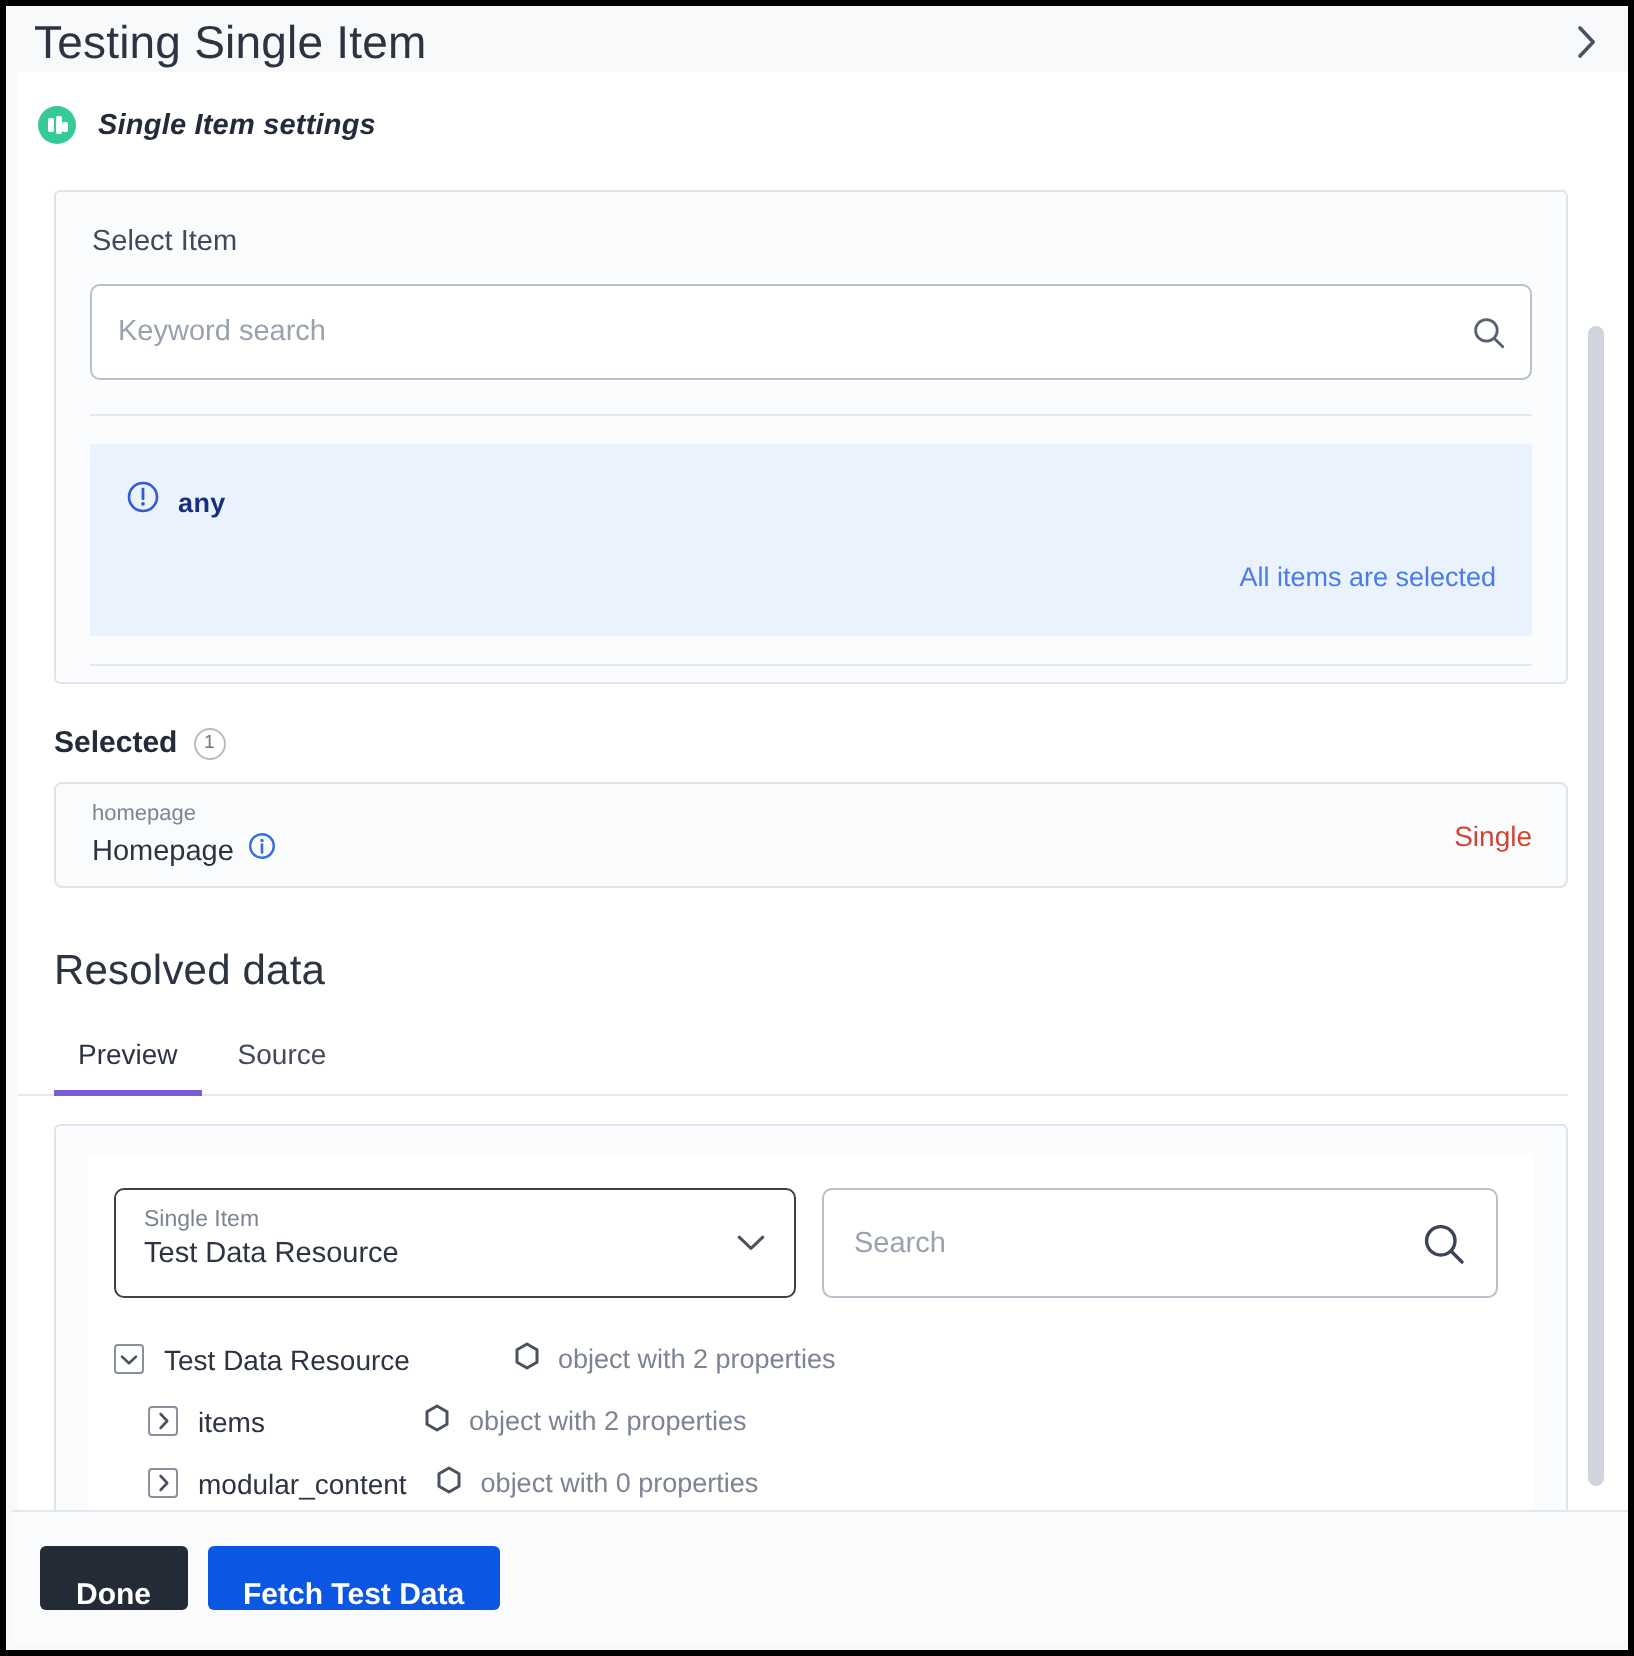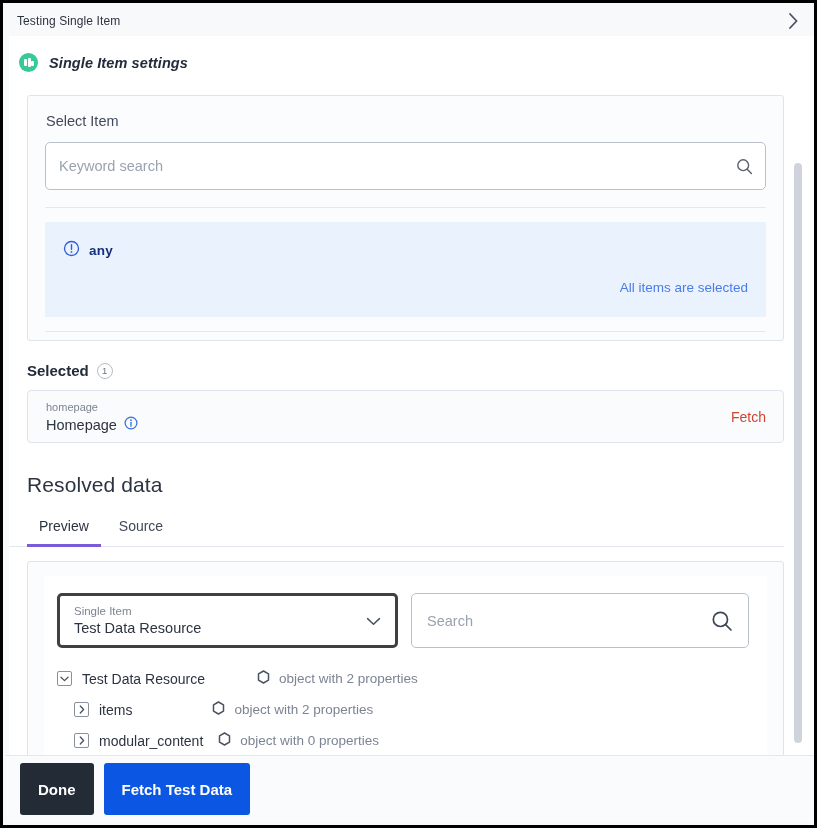--- a/index.html
+++ b/index.html
@@ -19,21 +19,21 @@
   }
 
   
   .titlebar {
     position: absolute; left: 3px; top: 3px;
     width: 811px; height: 30px;
     background: #f7f9fb;
     display: flex; align-items: center;
   }
   .titlebar-text {
-    font-size: 12px; color: #2c3341; letter-spacing: .1px;
+    font-size: 23px; color: #2c3341; letter-spacing: .1px;
     padding-left: 11px;
   }
   .titlebar-chevron {
     position: absolute; right: 14px; top: 4px;
     width: 20px; height: 22px;
     display: flex; align-items: center; justify-content: center;
     cursor: pointer;
   }
   .titlebar-chevron svg { display: block; }
 
@@ -182,21 +182,21 @@
   }
   .preview-inner {
     background: #ffffff;
     height: 100%;
     padding: 17px 0 0 13px;
   }
   .pv-controls { display: flex; gap: 13px; }
   .pv-select {
     position: relative;
     width: 341px; height: 55px;
-    border: 3px solid #404040; border-radius: 5px;
+    border: 1px solid #404040; border-radius: 5px;
     background: #ffffff;
     padding: 8px 0 0 14px;
     cursor: pointer;
   }
   .pv-select-label { font-size: 11.5px; color: #7c8493; line-height: 15px; }
   .pv-select-value { font-size: 14.5px; color: #2c3341; margin-top: 1px; }
   .pv-chevron {
     position: absolute; right: 14px; top: 50%; transform: translateY(-50%);
   }
   .pv-search {
@@ -265,21 +265,21 @@
     background: #fafbfc;
     border-top: 1px solid #e4e8ee;
     display: flex; align-items: center; gap: 10px;
     padding-left: 14px;
   }
   .btn {
     border: 0; border-radius: 3px;
     font-family: "Liberation Sans", sans-serif;
     font-size: 15px; font-weight: bold;
     color: #ffffff; cursor: pointer;
-    height: 52px; padding: 16px 18px;
+    height: 32px; padding: 16px 18px;
   }
   .btn-done { background: #222b36; }
   .btn-fetch { background: #0b57e3; }
 </style>
 </head>
 <body>
 
 <div id="app">
 
   <div class="titlebar">
@@ -347,21 +347,21 @@
             <span class="selected-name">Homepage</span>
             <span>
               <svg width="14" height="14" viewBox="0 0 14 14" fill="none">
                 <circle cx="7" cy="7" r="5.9" stroke="#2f6fe0" stroke-width="1.2"></circle>
                 <circle cx="7" cy="4.2" r="0.85" fill="#2f6fe0"></circle>
                 <path d="M7 6.3 L7 10.2" stroke="#2f6fe0" stroke-width="1.3" stroke-linecap="round"></path>
               </svg>
             </span>
           </div>
         </div>
-        <span class="remove-link">Fetch</span>
+        <span class="remove-link">Single</span>
       </div>
 
       <div class="resolved-title">Resolved data</div>
 
       <div class="tabs">
         <div class="tab active">Preview</div>
         <div class="tab">Source</div>
       </div>
 
       <div class="preview-panel">

